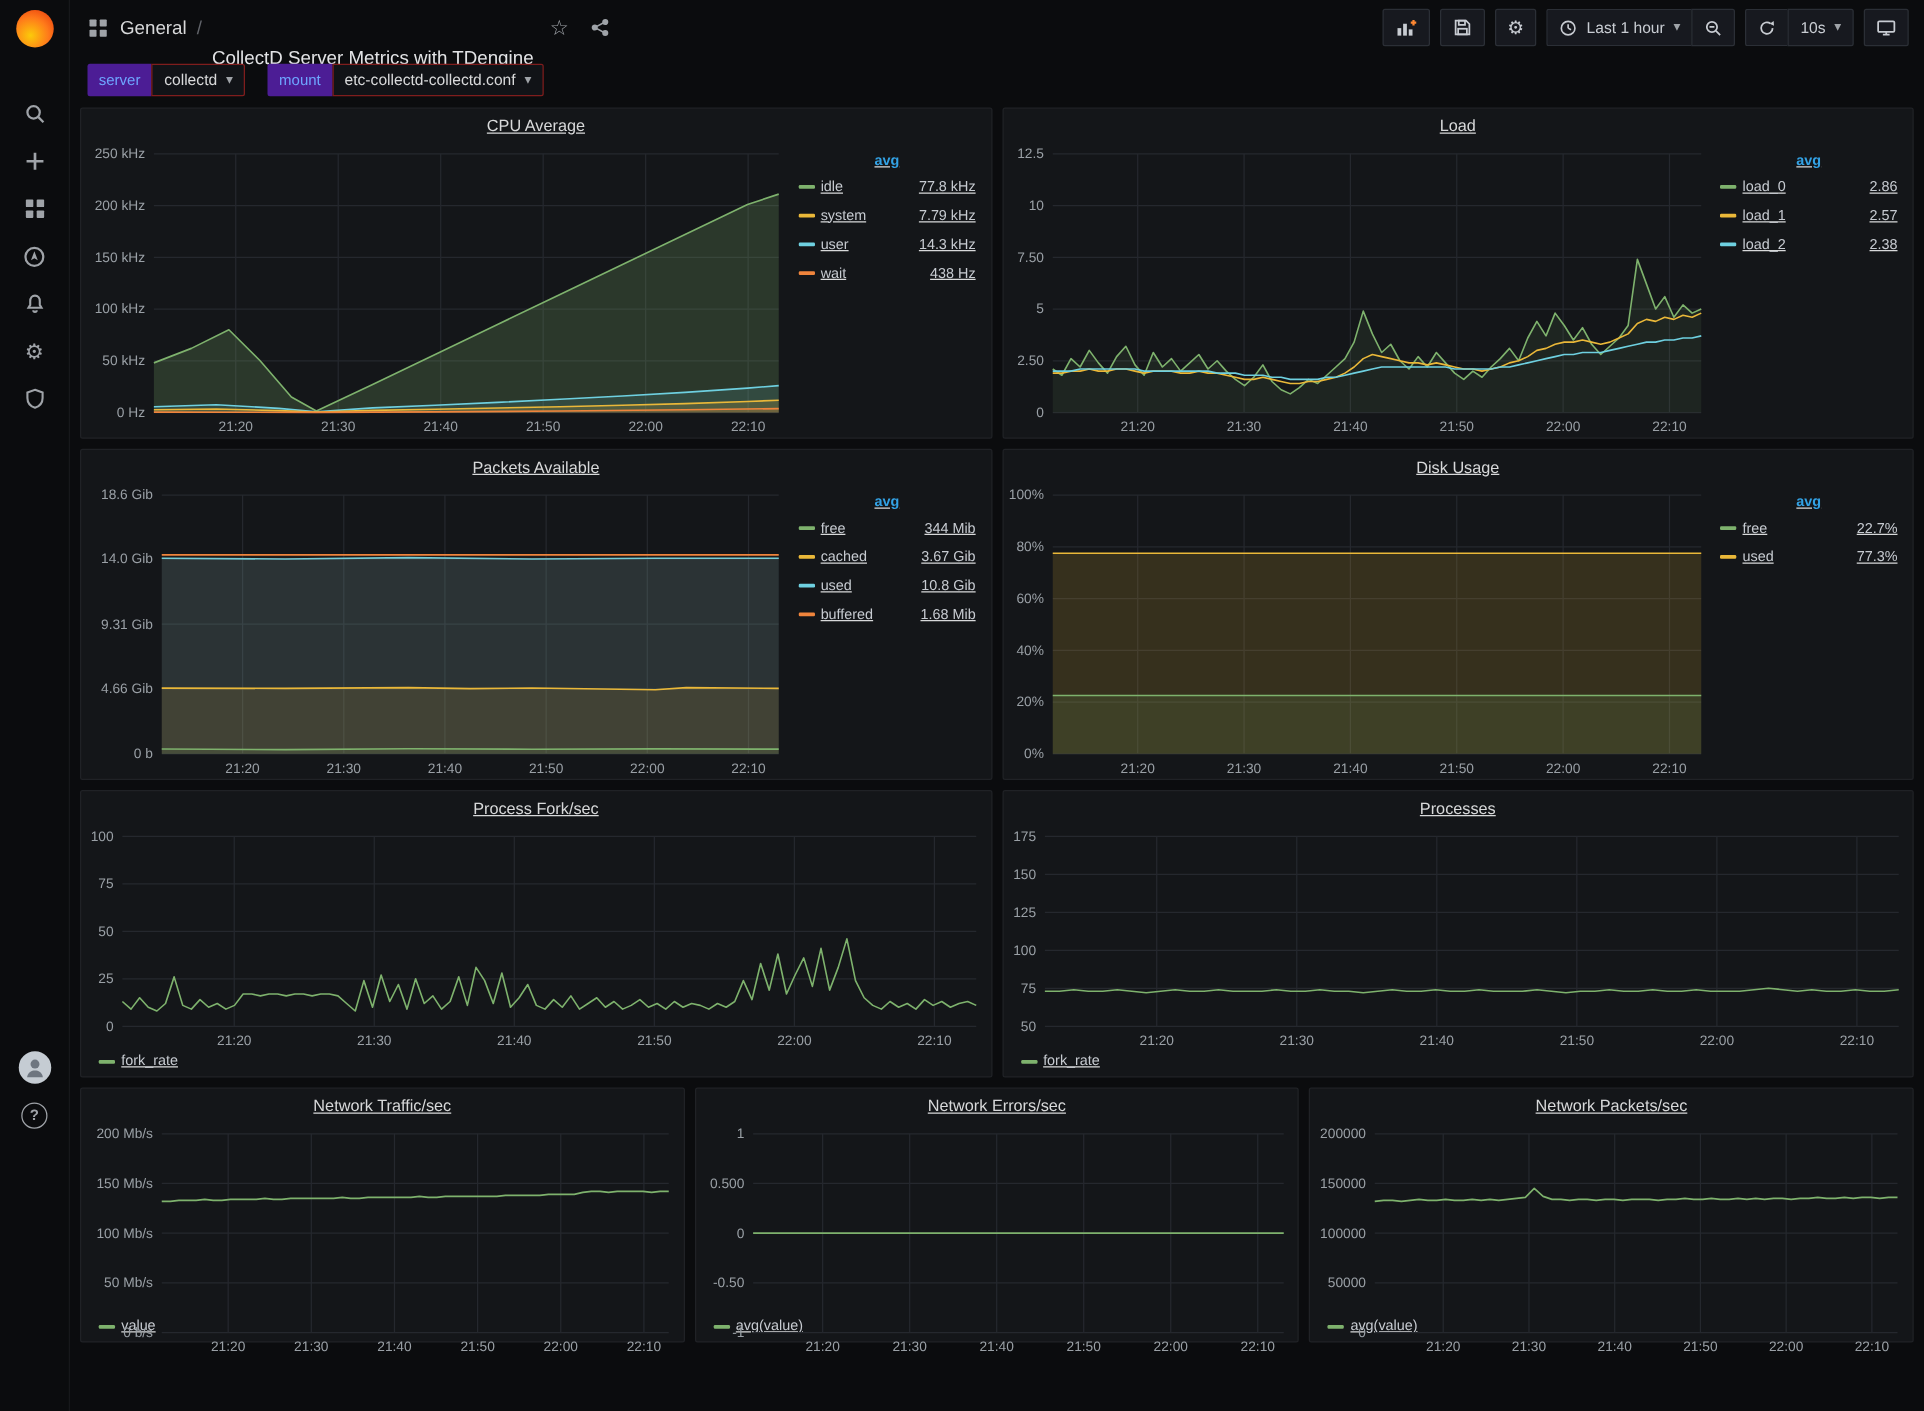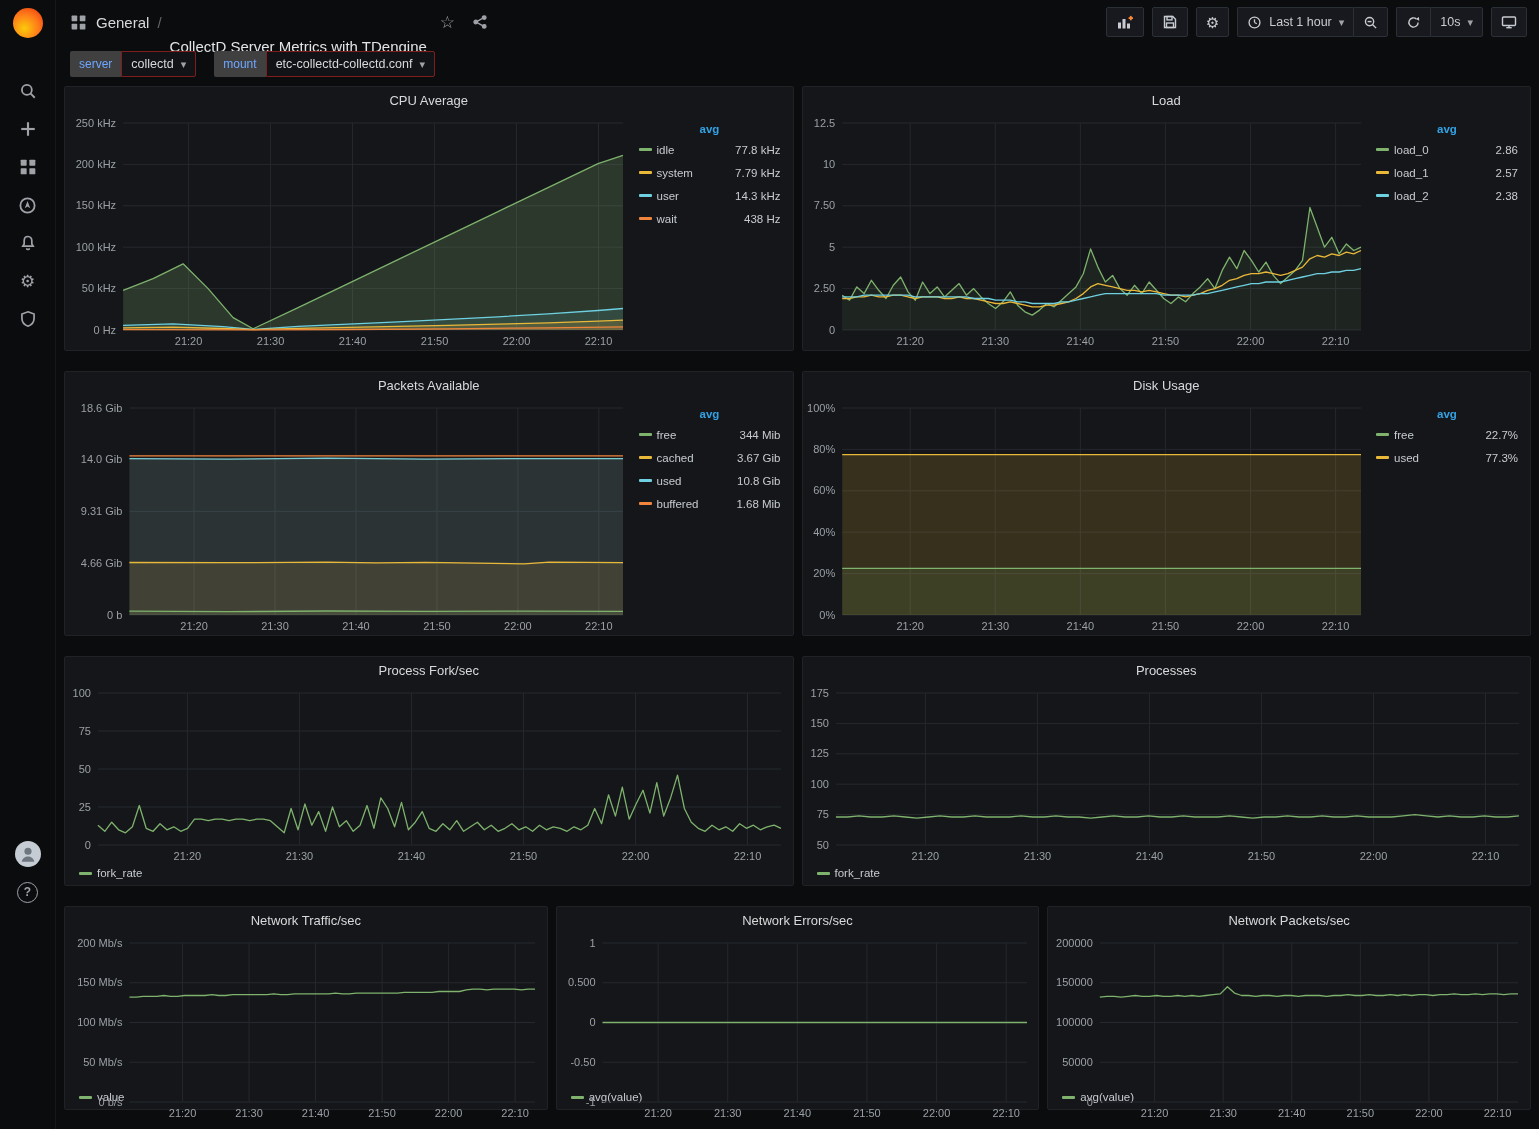--- a/index.html
+++ b/index.html
@@ -50,27 +50,27 @@
     font-size:12.5px; cursor:pointer; white-space:nowrap; }
   .btn svg { display:block; }
   .btn-group { display:flex; }
   .btn-group .btn:first-child { border-radius:2px 0 0 2px; border-right:none; }
   .btn-group .btn:last-child { border-radius:0 2px 2px 0; }
   .caret { font-size:11px; color:#9fa3a8; line-height:1; }
 
   
   .varbar { height:40px; flex:0 0 40px; display:flex; align-items:center; gap:18px; padding:0 14px; }
   .var-group { display:flex; align-items:stretch; }
-  .var-label { background:#404040; color:#6ea6ff; font-size:12px; padding:6px 9px;
+  .var-label { background:#4c1d95; color:#6ea6ff; font-size:12px; padding:6px 9px;
     border-radius:2px 0 0 2px; display:flex; align-items:center; cursor:default; }
   .var-value { background:#111317; border:1px solid #7f1d1d; color:#d8d9da; font-size:12.5px;
     padding:5px 9px; display:flex; align-items:center; gap:7px; border-radius:0 2px 2px 0; cursor:pointer; }
 
   
-  .dash { padding:2px 8px 8px; display:flex; flex-direction:column; gap:20px; flex:1; min-height:0; }
+  .dash { padding:2px 8px 8px; display:flex; flex-direction:column; gap:8px; flex:1; min-height:0;text-decoration:underline; }
   .dash-row { display:flex; gap:8px; }
   #dash-row-0, #dash-row-1 { height:265px; }
   #dash-row-2 { height:230px; }
   #dash-row-3 { height:204px; }
 
   .panel { flex:1; min-width:0; background:#141619; border:1px solid #202226;
     border-radius:2px; display:flex; flex-direction:column; }
   .panel-header { height:26px; flex:0 0 26px; display:flex; align-items:center;
     justify-content:center; cursor:pointer; }
   .panel-title-text { font-size:13px; color:#d8d9da; font-weight:500; }

